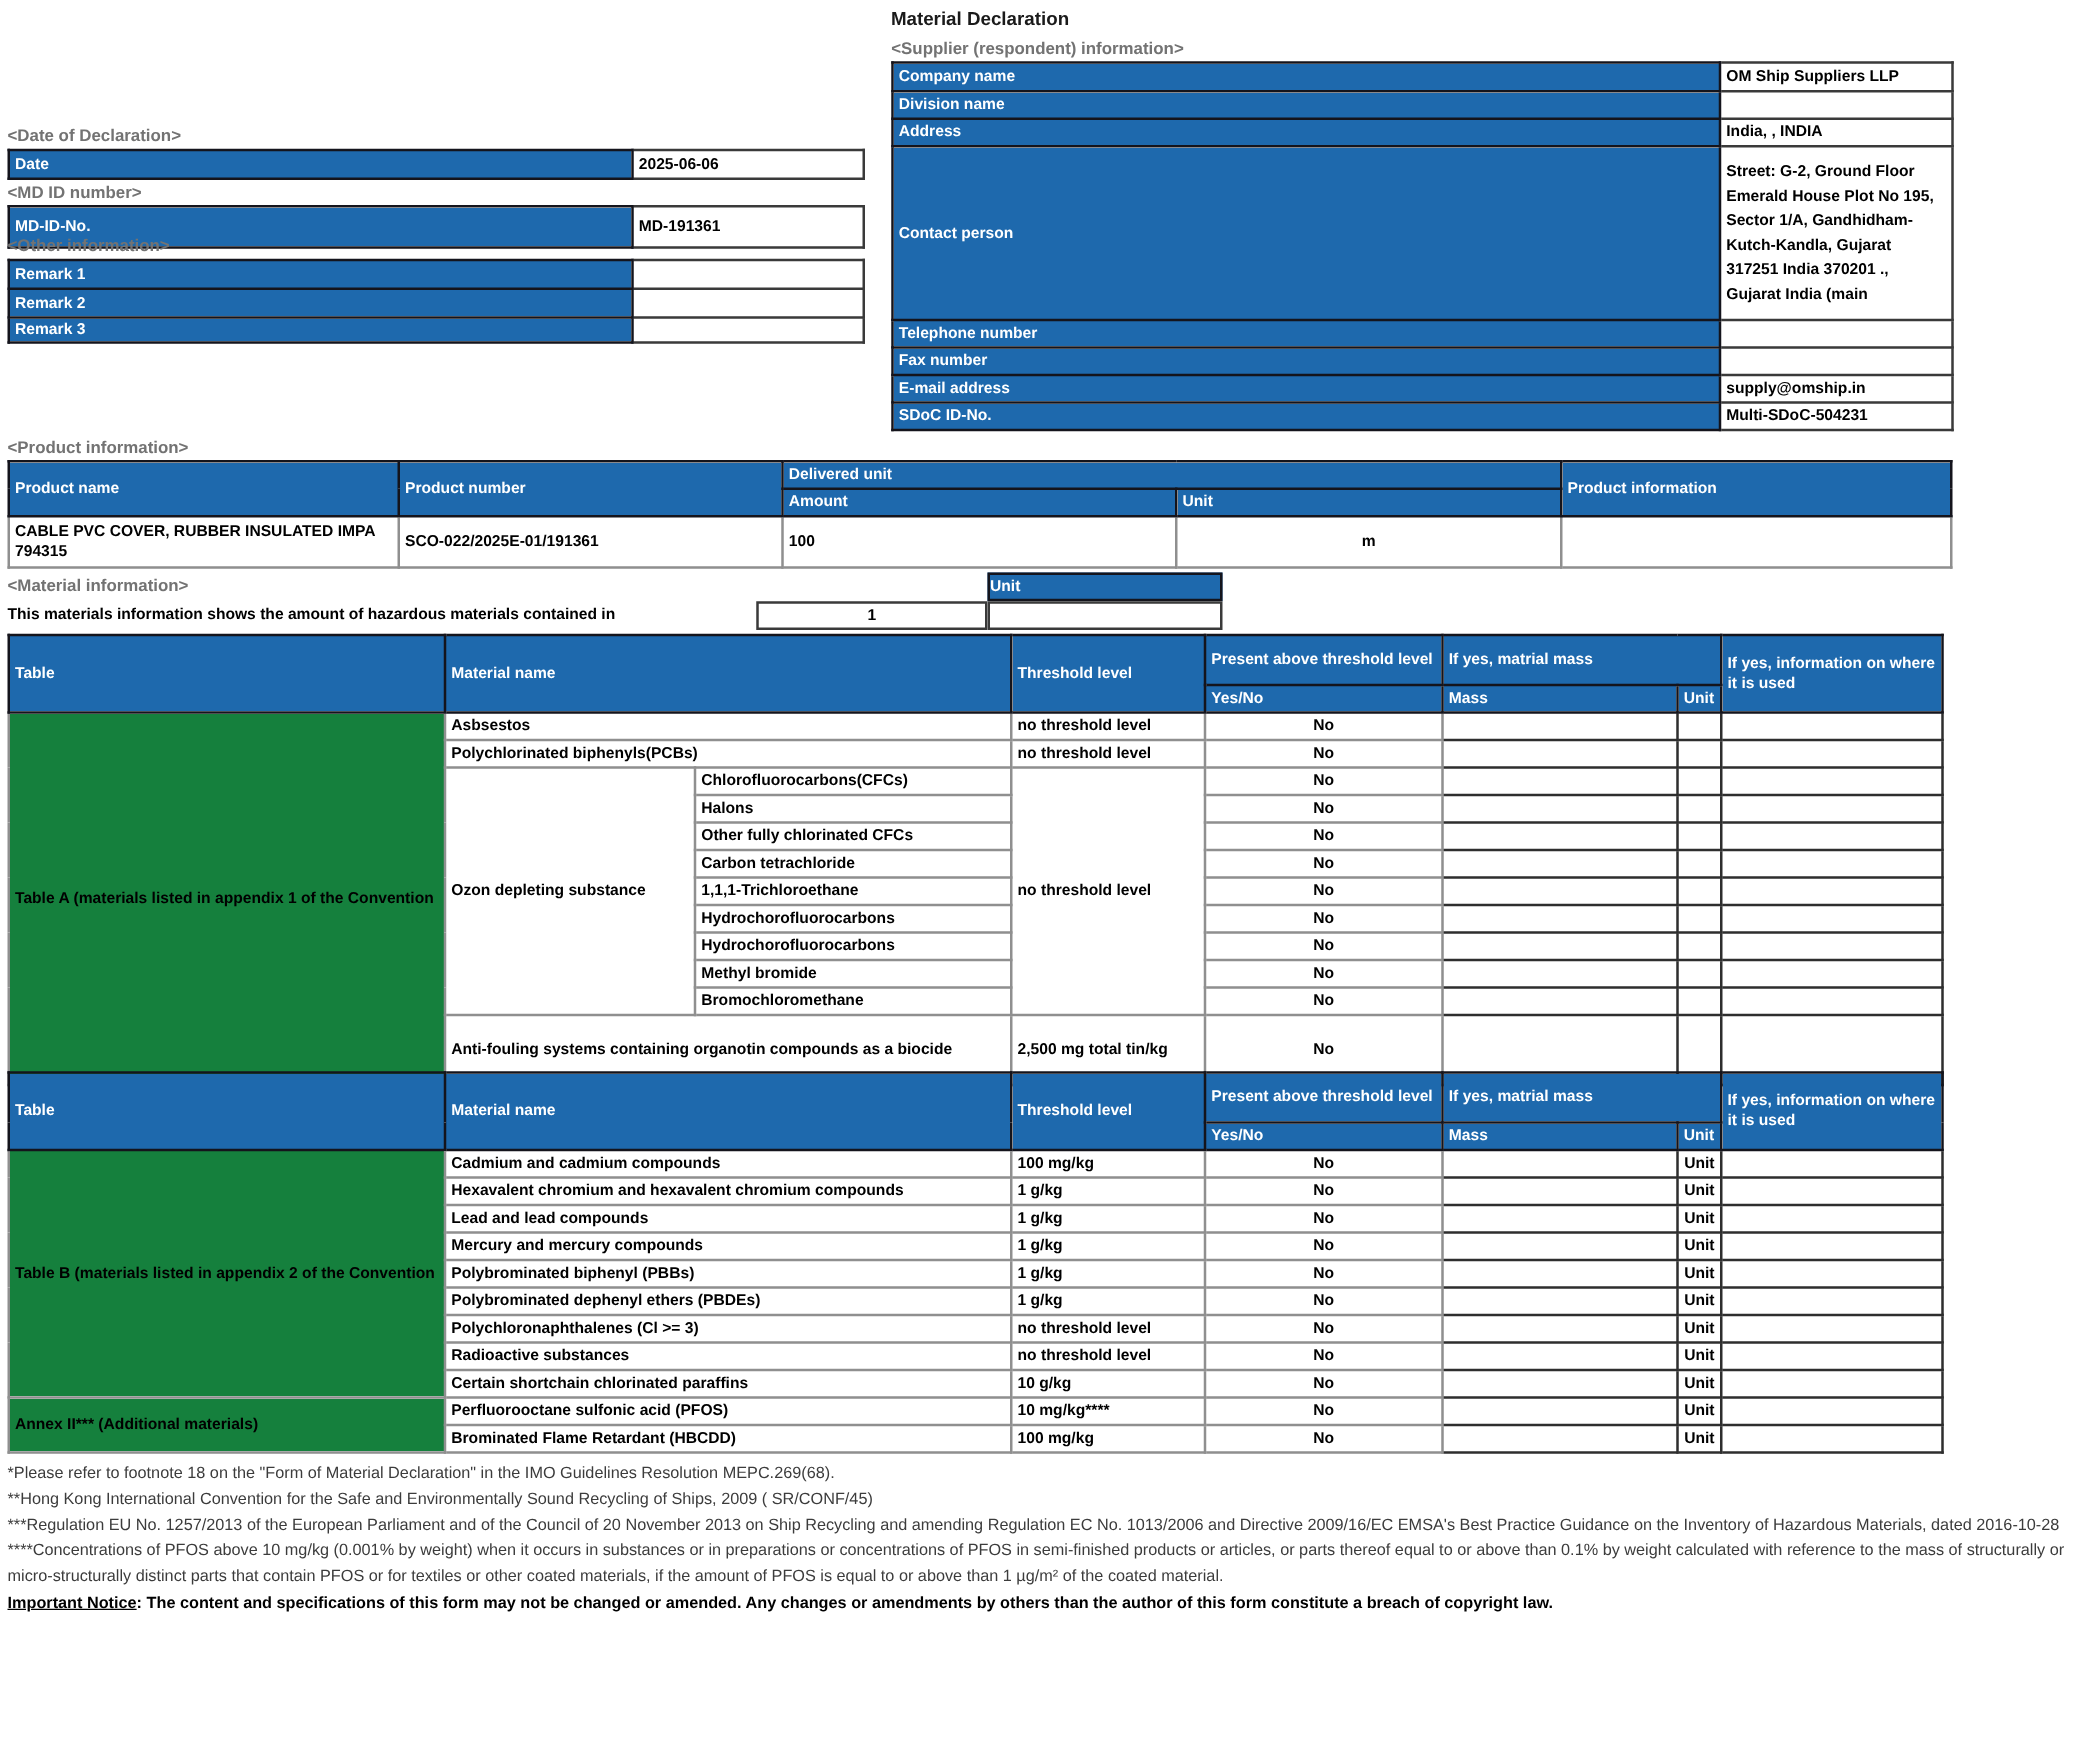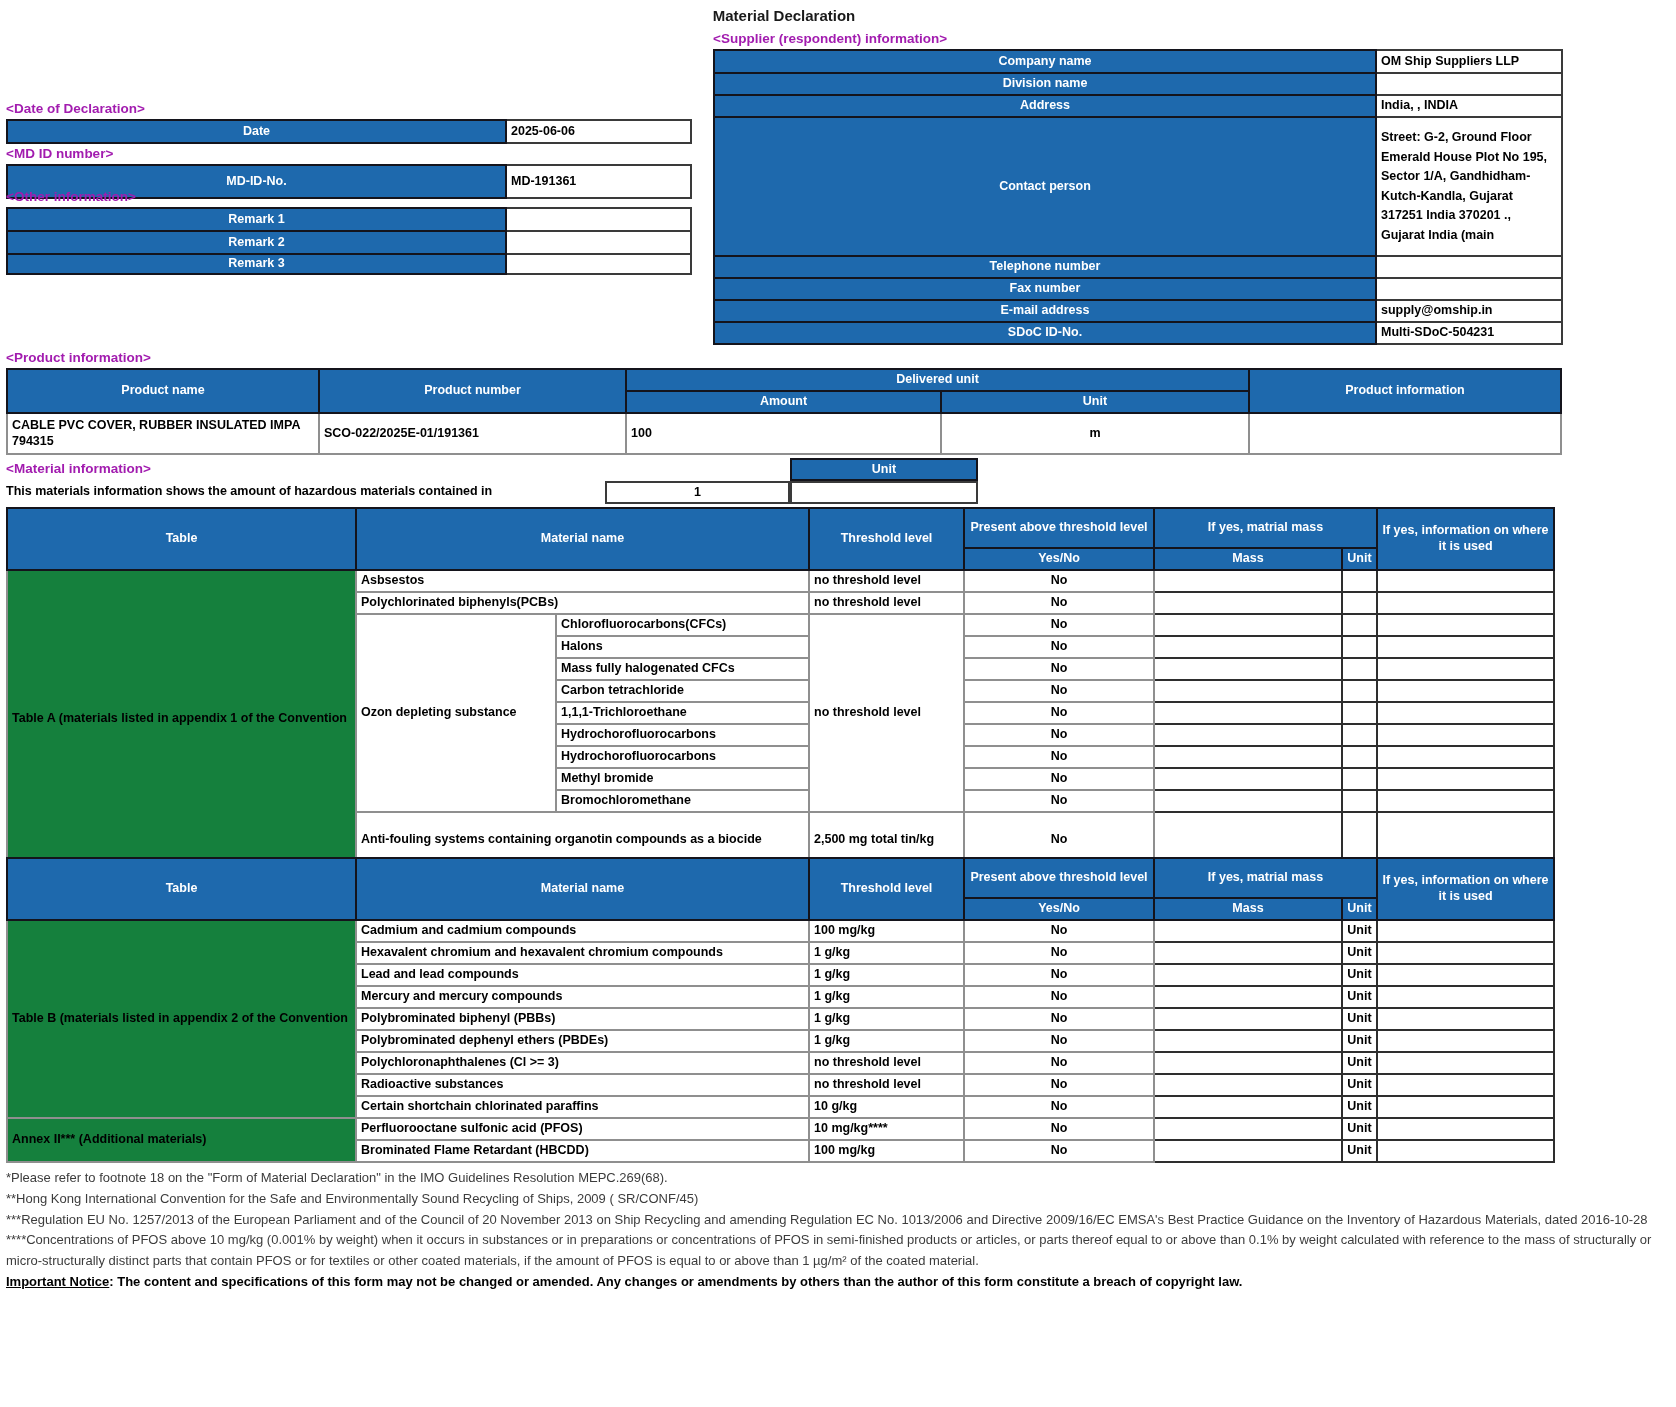--- a/index.html
+++ b/index.html
@@ -4,27 +4,27 @@
 <style>
   * { box-sizing: border-box; }
   html,body { margin:0; padding:0; background:#fff; }
   .page {
     position:relative; width:1676px; height:1407px;
     font-family:"Liberation Sans", sans-serif; color:#000; background:#fff;
     overflow:hidden;
   }
   .abs { position:absolute; }
   .title { font-size:15px; font-weight:bold; color:#1a1a1a; }
-  .seclabel { font-size:13.5px; font-weight:bold; color:#a21caf; white-space:nowrap; }
+  .seclabel { font-size:13.5px; font-weight:bold; color:#737373; white-space:nowrap; }
 
   table { border-collapse:collapse; table-layout:fixed; position:absolute; }
   td { padding:1px 4px; font-size:12.5px; font-weight:bold; line-height:1.25;
        overflow:hidden; vertical-align:middle; }
 
-  .blue { background:#1E69AD; color:#fff; text-align:center;
+  .blue { background:#1E69AD; color:#fff; text-align:left;
           border:2px solid #14141c; }
   .val  { background:#fff; border:2px solid #3a3a3a; text-align:left; }
   .valc { text-align:center; }
 
   
   .haz  { border:2px solid #1b1b1b; }
   .haz td { border:2px solid #8f8f8f; }
   .haz td.blue { border:2px solid #14141c; }
   .haz td.grp { text-align:left; vertical-align:middle; background:#15803d; }
   .haz td.mat { text-align:left; background:#fff; }
@@ -228,21 +228,21 @@
       <td class="info"></td>
     </tr>
     <tr>
       <td class="mat">Halons</td>
       <td class="yn">No</td>
       <td class="mass"></td>
       <td class="unitc"></td>
       <td class="info"></td>
     </tr>
     <tr>
-      <td class="mat">Mass fully halogenated CFCs</td>
+      <td class="mat">Other fully chlorinated CFCs</td>
       <td class="yn">No</td>
       <td class="mass"></td>
       <td class="unitc"></td>
       <td class="info"></td>
     </tr>
     <tr>
       <td class="mat">Carbon tetrachloride</td>
       <td class="yn">No</td>
       <td class="mass"></td>
       <td class="unitc"></td>

